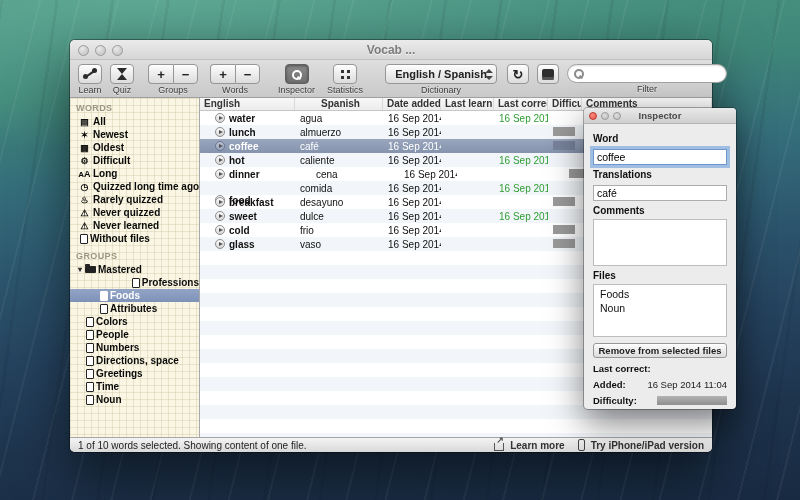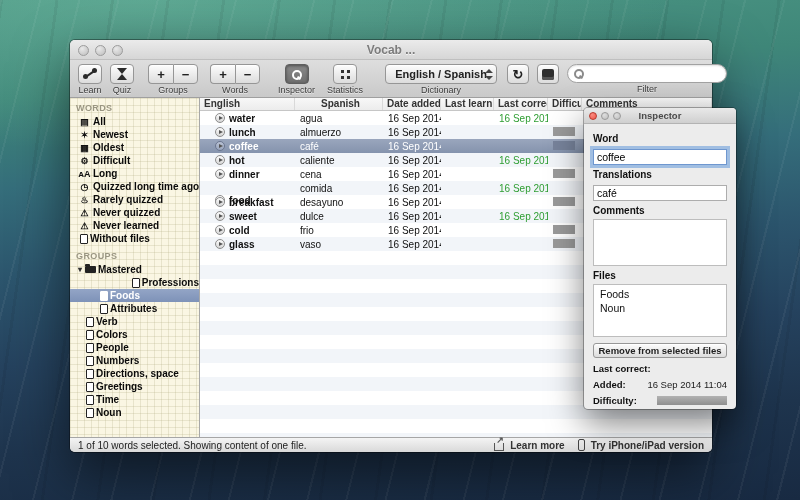--- a/index.html
+++ b/index.html
@@ -291,24 +291,20 @@
           <div class="side-item selected" style="padding-left: 28px;">
             <span class="ic-page"></span>
             <span class="lbl">Foods</span>
           </div>
           <div class="side-item" style="padding-left: 28px;">
             <span class="ic-page"></span>
             <span class="lbl">Attributes</span>
           </div>
           <div class="side-item" style="padding-left: 14px;">
             <span class="ic-page"></span>
-            <span class="lbl">Verb</span>
-          </div>
-          <div class="side-item" style="padding-left: 14px;">
-            <span class="ic-page"></span>
             <span class="lbl">Colors</span>
           </div>
           <div class="side-item" style="padding-left: 14px;">
             <span class="ic-page"></span>
             <span class="lbl">People</span>
           </div>
           <div class="side-item" style="padding-left: 14px;">
             <span class="ic-page"></span>
             <span class="lbl">Numbers</span>
           </div>
@@ -388,21 +384,21 @@
             <div class="cell" style="width: 53px; padding-left: 5px;"></div>
             <div class="cell green" style="width: 54px; padding-left: 5px;">16 Sep 2014</div>
             <div class="cell" style="width: 34px;"></div>
             <div class="cell" style="width: 130px;"></div>
           </div>
           <div class="row">
             <div class="cell c-english" style="width: 95px;">
               <span class="play"></span>
               <span class="word">dinner</span>
             </div>
-            <div class="cell" style="width: 88px; padding-left: 5px;">cena</div>
+            <div class="cell" style="width: 88px; padding-left: 5px; margin-left: 16px;">cena</div>
             <div class="cell" style="width: 58px; padding-left: 5px;">16 Sep 2014</div>
             <div class="cell" style="width: 53px; padding-left: 5px;"></div>
             <div class="cell green" style="width: 54px; padding-left: 5px;"></div>
             <div class="cell" style="width: 34px;"><span class="diff-bar"></span></div>
             <div class="cell" style="width: 130px;"></div>
           </div>
           <div class="row alt">
             <div class="cell c-english" style="width: 95px; margin-top: 24px;">
               <span class="play"></span>
               <span class="word">food</span>

